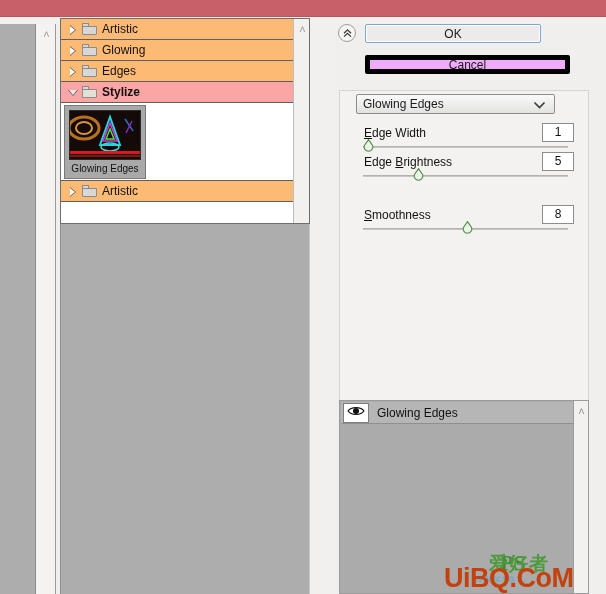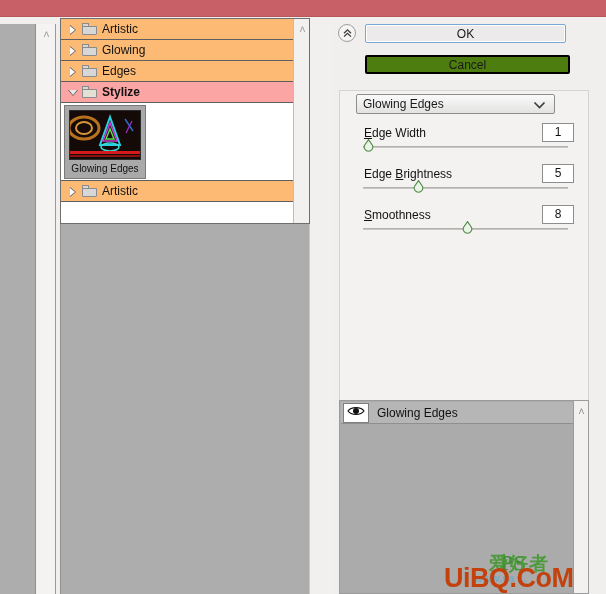--- a/index.html
+++ b/index.html
@@ -162,33 +162,33 @@
     width: 18px; height: 18px; border-radius: 50%;
     background: #f6f5f4; border: 1px solid #9d9d9d;
     display: flex; align-items: center; justify-content: center;
     cursor: pointer;
   }
   .collapse-btn svg { display: block; }
 
   .btn {
     position: absolute;
     height: 19px;
-    background: #4d7c0f;
-    border: 2px solid #000000;
+    background: #f0abfc;
+    border: 5px solid #000000;
     border-radius: 2px;
     font-size: 12px; color: #1a1a1a;
     display: flex; align-items: center; justify-content: center;
     cursor: pointer;
   }
   .btn.primary {
     background: #eceaea;
     border: 1px solid #7aa7d4;
     box-shadow: inset 0 0 0 1px #ffffff;
   }
-  #ok-btn { left: 365px; top: 24px; width: 201px; }
+  #ok-btn { left: 365px; top: 24px; width: 176px; }
   #cancel-btn { left: 365px; top: 55px; width: 205px; }
 
   .options-box {
     position: absolute; left: 339px; top: 90px;
     width: 250px; height: 324px;
     background: #f3f2f1;
     border: 1px solid #d6d4d2;
   }
 
   .select {
@@ -388,21 +388,21 @@
     </div>
     <div id="params">
         <div class="param" style="top: 35px;">
           <div class="param-label"><u>E</u>dge Width</div>
           <div class="param-val">1</div>
           <div class="track"></div>
           <div class="knob" style="left: 2%;"><svg width="11" height="14" viewBox="0 0 11 14">
               <path d="M5.5 0.6 L9.4 6.2 A4.3 4.3 0 1 1 1.6 6.2 Z" fill="#e9f3e6" stroke="#4f8a45" stroke-width="1.1"></path>
             </svg></div>
         </div>
-        <div class="param" style="top: 76px;">
+        <div class="param" style="top: 64px;">
           <div class="param-label">Edge <u>B</u>rightness</div>
           <div class="param-val">5</div>
           <div class="track"></div>
           <div class="knob" style="left: 26%;"><svg width="11" height="14" viewBox="0 0 11 14">
               <path d="M5.5 0.6 L9.4 6.2 A4.3 4.3 0 1 1 1.6 6.2 Z" fill="#e9f3e6" stroke="#4f8a45" stroke-width="1.1"></path>
             </svg></div>
         </div>
         <div class="param" style="top: 117px;">
           <div class="param-label"><u>S</u>moothness</div>
           <div class="param-val">8</div>

